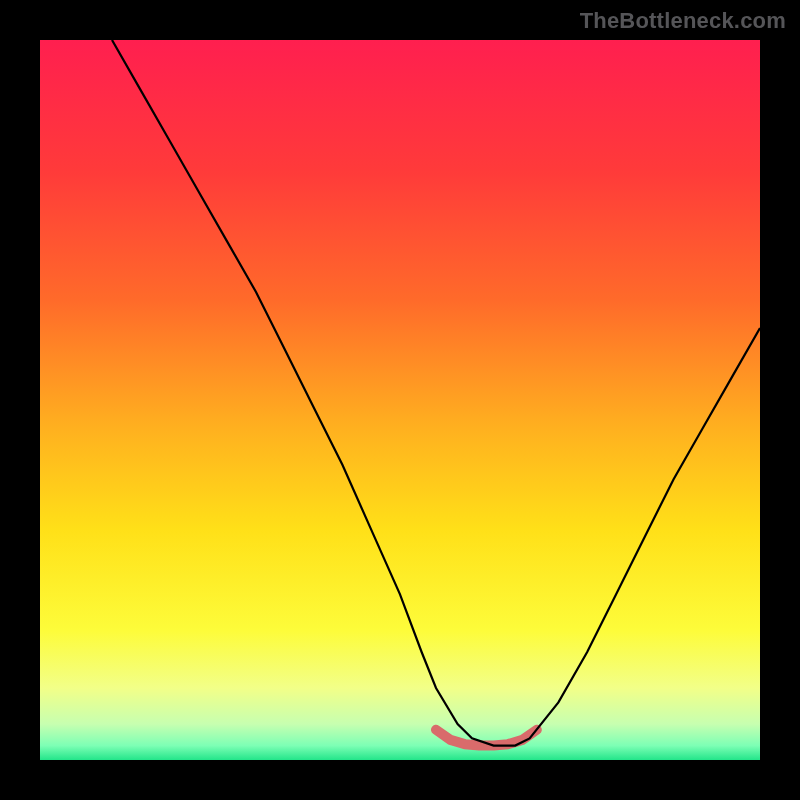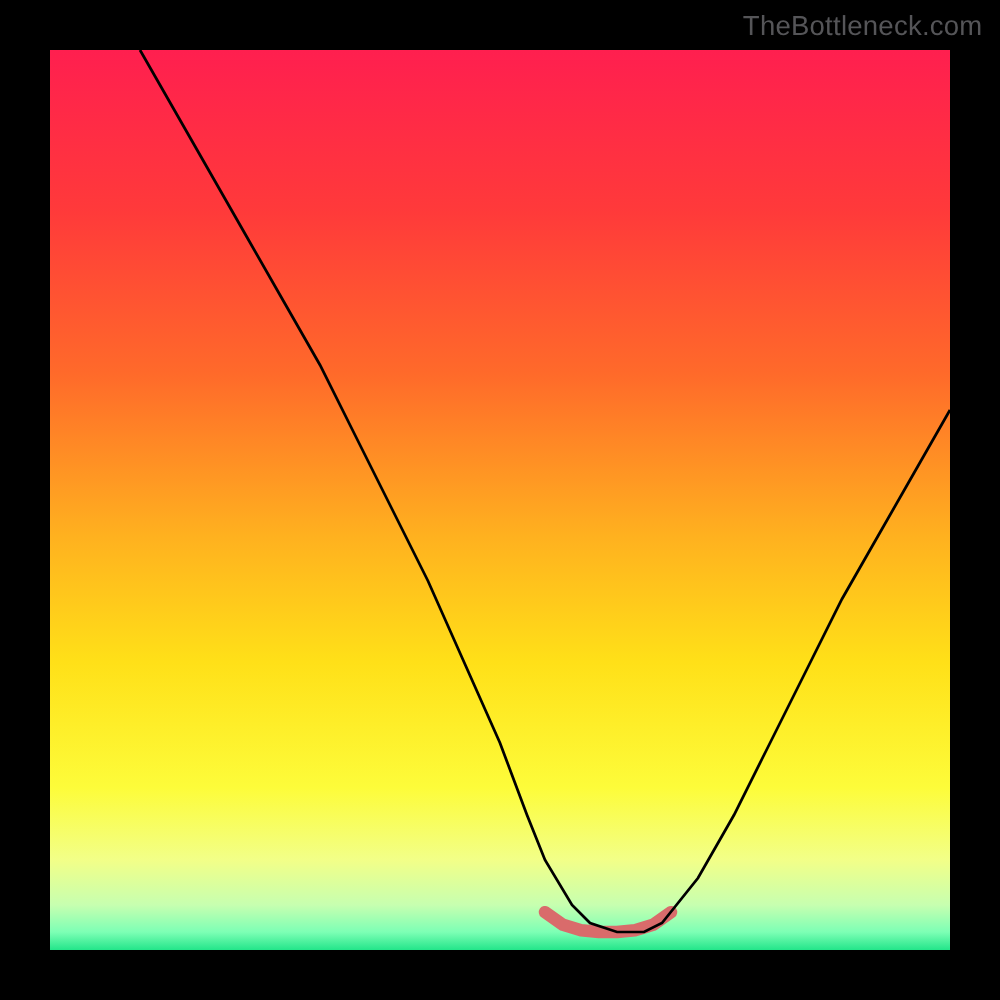--- a/index.html
+++ b/index.html
@@ -37,21 +37,21 @@
     top: 0;
     width: 100%;
     height: 100%;
   }
   .watermark {
     position: absolute;
     top: 8px;
     right: 14px;
     color: #555558;
     font-size: 22px;
-    font-weight: 400;
+    font-weight: 700;
     letter-spacing: 0.2px;
     user-select: none;
   }
 </style>
 </head>
 <body>
 
 <div class="chart-wrap">
 
   <div class="watermark">TheBottleneck.com</div>

